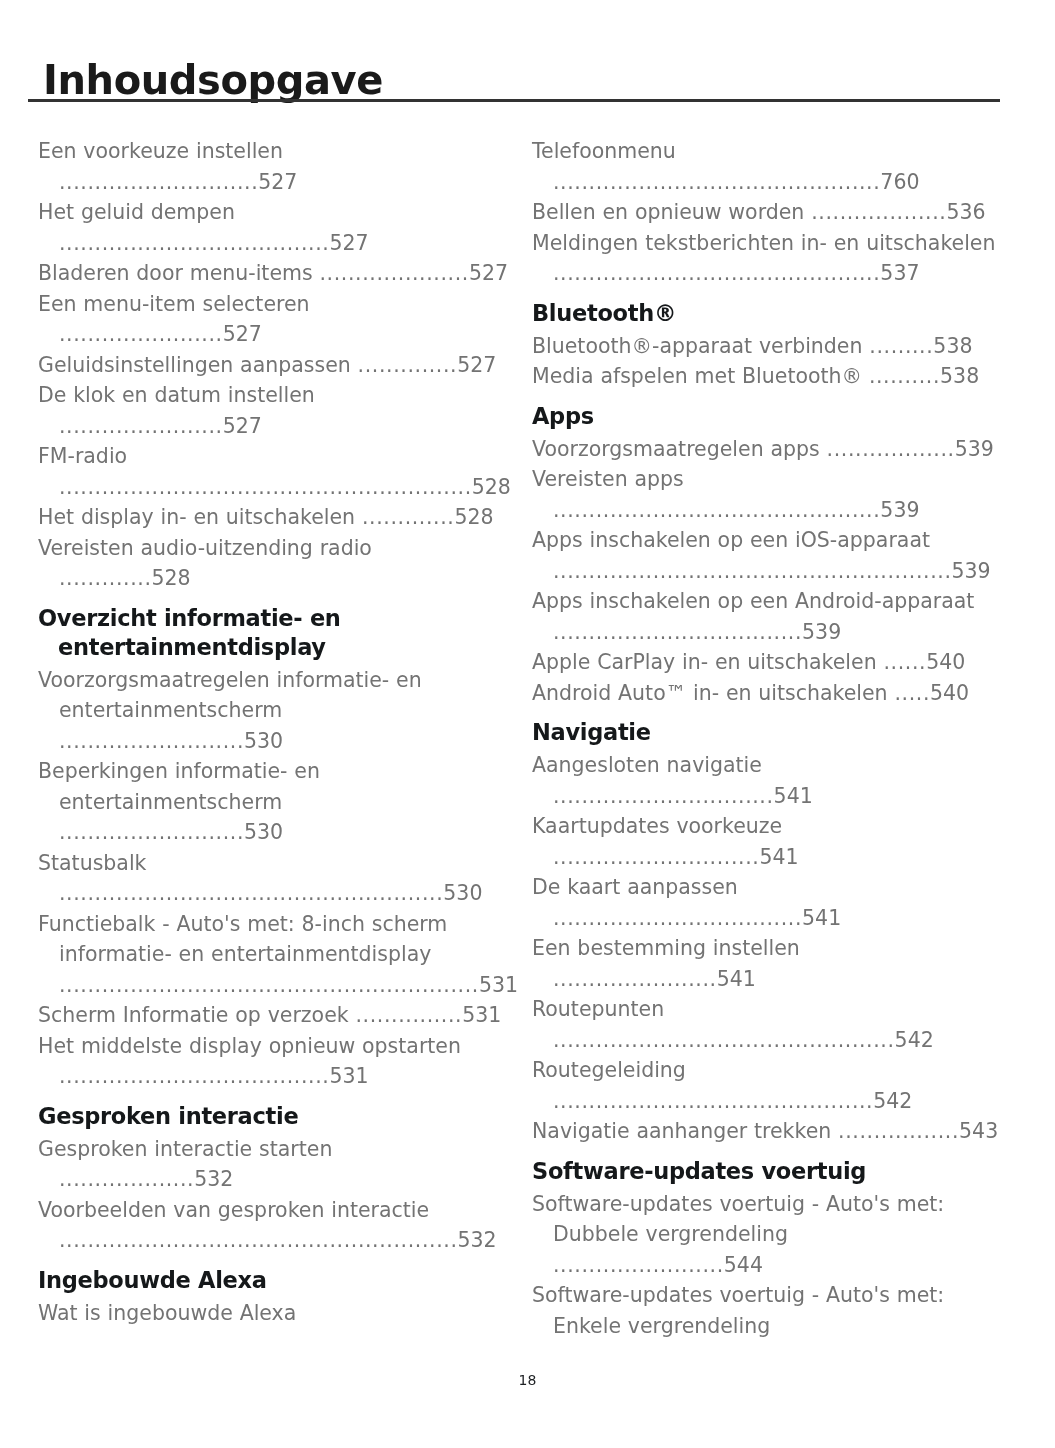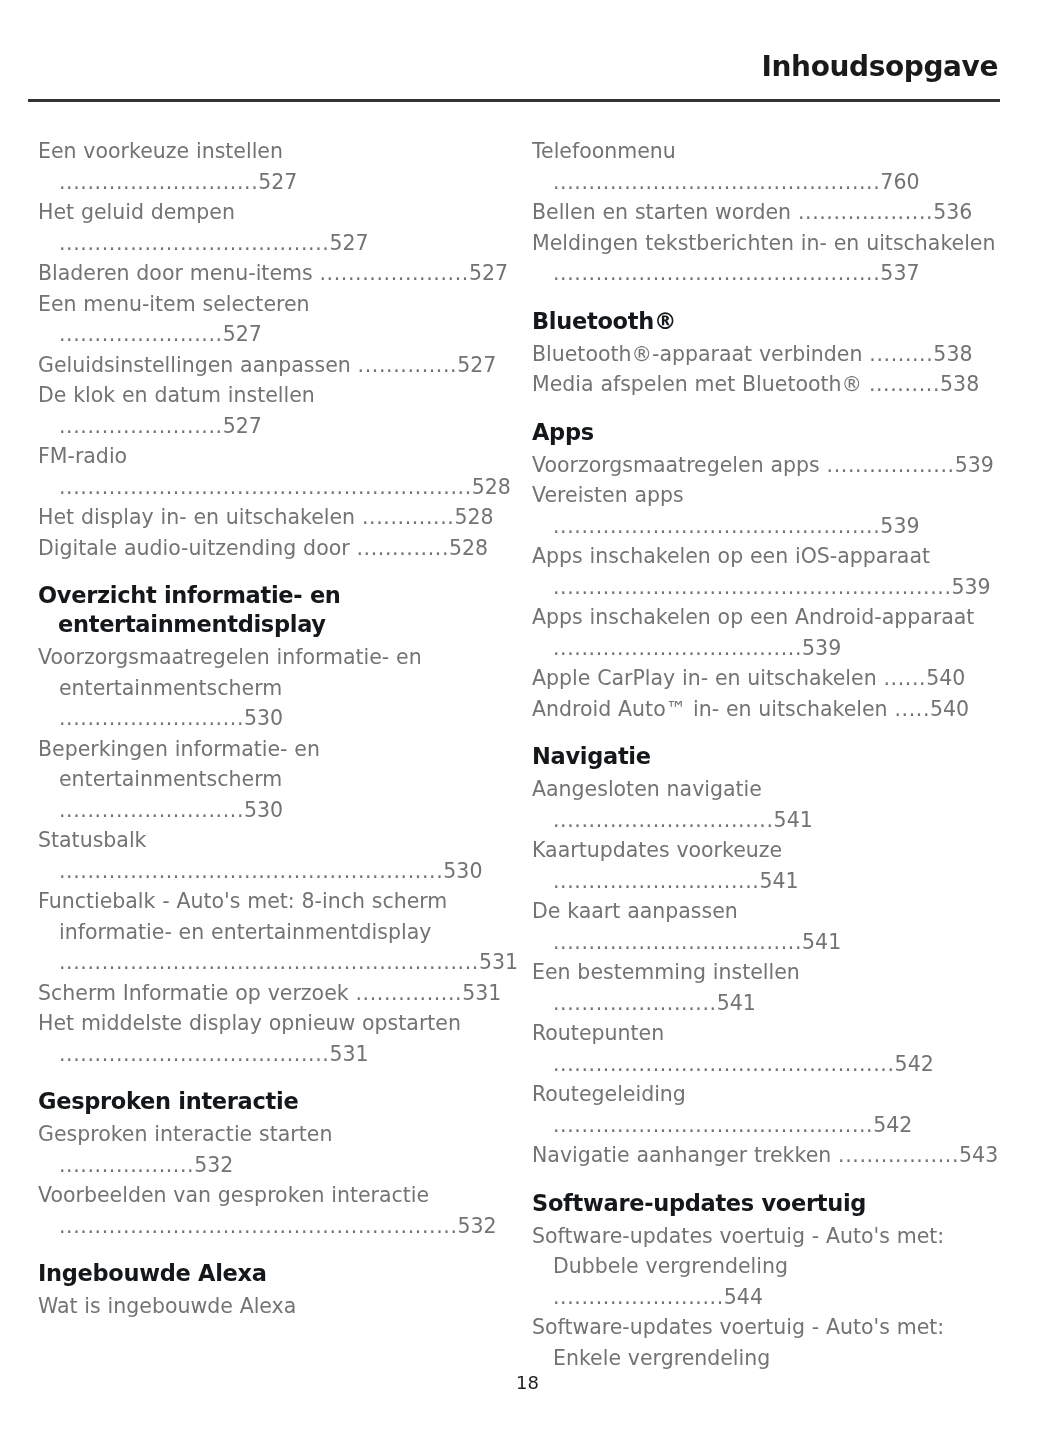--- a/index.html
+++ b/index.html
@@ -24,26 +24,26 @@
   }
 
   
   .page-header {
     position: absolute;
     left: 28px;
     top: 44px;
     width: 972px;
   }
   .page-header h1 {
-    margin: 2px;
+    margin: 15px;
     font-family: "DejaVu Sans", sans-serif;
     font-weight: bold;
-    font-size: 28px;
+    font-size: 40px;
     letter-spacing: -0.4px;
-    text-align: right;
+    text-align: left;
     color: #1a1a1a;
     line-height: 42px;
   }
   .header-rule {
     position: absolute;
     left: 28px;
     top: 99px;
     width: 972px;
     height: 3px;
     background: #333333;
@@ -74,21 +74,21 @@
     color: #15181a;
     letter-spacing: -0.3px;
     padding-left: 20px;
     text-indent: -20px;
     margin: 0 0 3px 0;
   }
   .section {
     margin-bottom: 0;
   }
   .section + .section {
-    margin-top: 18px;
+    margin-top: 10px;
   }
 
   
   .toc-entry {
     font-family: "DejaVu Sans", sans-serif;
     font-weight: normal;
     font-size: 20.5px;
     line-height: 30.5px;
     color: #737373;
     padding-left: 21px;
@@ -105,21 +105,21 @@
   }
 
   
   .page-footer {
     position: absolute;
     left: 0;
     top: 1372px;
     width: 1055px;
     text-align: center;
     font-family: "DejaVu Sans", sans-serif;
-    font-size: 18px;
+    font-size: 14px;
     color: #1d2023;
   }
 </style>
 </head>
 <body>
 
 <div class="page">
 
   <div class="page-header">
     <h1>Inhoudsopgave</h1>
@@ -130,21 +130,21 @@
     <div class="col col-left" id="col-left">
         <div class="section">
           <div class="toc-entry"><span>Een voorkeuze instellen</span> <span class="leader">............................</span><span class="pg">527</span></div>
           <div class="toc-entry"><span>Het geluid dempen</span> <span class="leader">......................................</span><span class="pg">527</span></div>
           <div class="toc-entry"><span>Bladeren door menu-items</span> <span class="leader">.....................</span><span class="pg">527</span></div>
           <div class="toc-entry"><span>Een menu-item selecteren</span> <span class="leader">.......................</span><span class="pg">527</span></div>
           <div class="toc-entry"><span>Geluidsinstellingen aanpassen</span> <span class="leader">..............</span><span class="pg">527</span></div>
           <div class="toc-entry"><span>De klok en datum instellen</span> <span class="leader">.......................</span><span class="pg">527</span></div>
           <div class="toc-entry"><span>FM-radio</span> <span class="leader">..........................................................</span><span class="pg">528</span></div>
           <div class="toc-entry"><span>Het display in- en uitschakelen</span> <span class="leader">.............</span><span class="pg">528</span></div>
-          <div class="toc-entry"><span>Digitale audio-uitzending door</span> <span class="leader">.............</span><span class="pg">528</span></div>
+          <div class="toc-entry"><span>Vereisten audio-uitzending radio</span> <span class="leader">.............</span><span class="pg">528</span></div>
         </div>
         <div class="section">
           <div class="toc-section-title">Overzicht informatie- en entertainmentdisplay</div>
           <div class="toc-entry"><span>Voorzorgsmaatregelen informatie- en entertainmentscherm</span> <span class="leader">..........................</span><span class="pg">530</span></div>
           <div class="toc-entry"><span>Beperkingen informatie- en entertainmentscherm</span> <span class="leader">..........................</span><span class="pg">530</span></div>
           <div class="toc-entry"><span>Statusbalk</span> <span class="leader">......................................................</span><span class="pg">530</span></div>
           <div class="toc-entry"><span>Functiebalk - Auto's met: 8-inch scherm informatie- en entertainmentdisplay</span> <span class="leader">...........................................................</span><span class="pg">531</span></div>
           <div class="toc-entry"><span>Scherm Informatie op verzoek</span> <span class="leader">...............</span><span class="pg">531</span></div>
           <div class="toc-entry"><span>Het middelste display opnieuw opstarten</span> <span class="leader">......................................</span><span class="pg">531</span></div>
         </div>
@@ -154,21 +154,21 @@
           <div class="toc-entry"><span>Voorbeelden van gesproken interactie</span> <span class="leader">........................................................</span><span class="pg">532</span></div>
         </div>
         <div class="section">
           <div class="toc-section-title">Ingebouwde Alexa</div>
           <div class="toc-entry"><span>Wat is ingebouwde Alexa</span> </div>
         </div>
       </div>
     <div class="col col-right" id="col-right">
         <div class="section">
           <div class="toc-entry"><span>Telefoonmenu</span> <span class="leader">..............................................</span><span class="pg">760</span></div>
-          <div class="toc-entry"><span>Bellen en starten worden</span> <span class="leader">...................</span><span class="pg">536</span></div>
+          <div class="toc-entry"><span>Bellen en opnieuw worden</span> <span class="leader">...................</span><span class="pg">536</span></div>
           <div class="toc-entry"><span>Meldingen tekstberichten in- en uitschakelen</span> <span class="leader">..............................................</span><span class="pg">537</span></div>
         </div>
         <div class="section">
           <div class="toc-section-title">Bluetooth®</div>
           <div class="toc-entry"><span>Bluetooth®-apparaat verbinden</span> <span class="leader">.........</span><span class="pg">538</span></div>
           <div class="toc-entry"><span>Media afspelen met Bluetooth®</span> <span class="leader">..........</span><span class="pg">538</span></div>
         </div>
         <div class="section">
           <div class="toc-section-title">Apps</div>
           <div class="toc-entry"><span>Voorzorgsmaatregelen apps</span> <span class="leader">..................</span><span class="pg">539</span></div>

